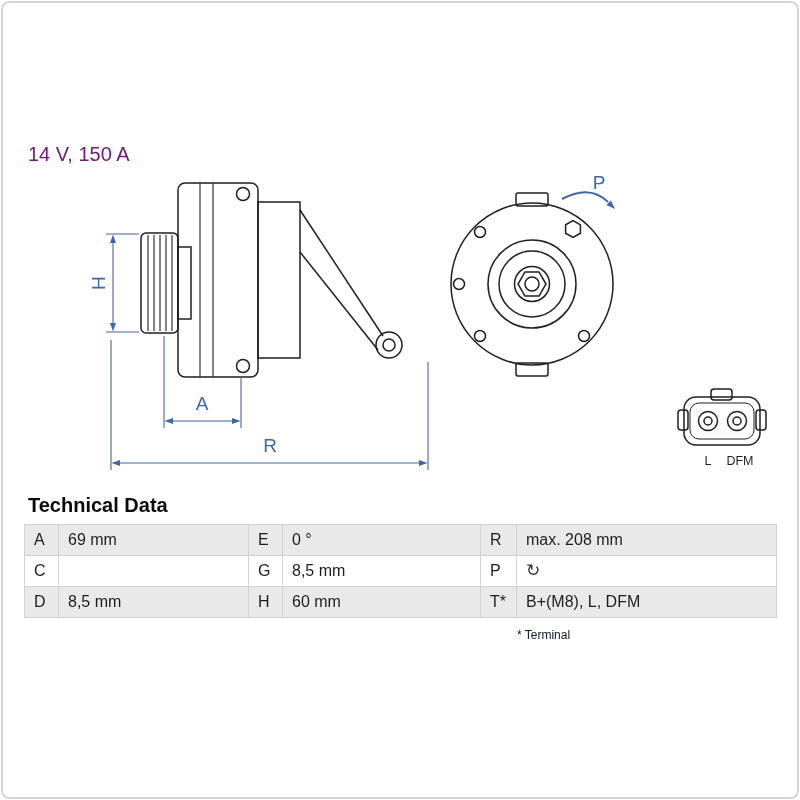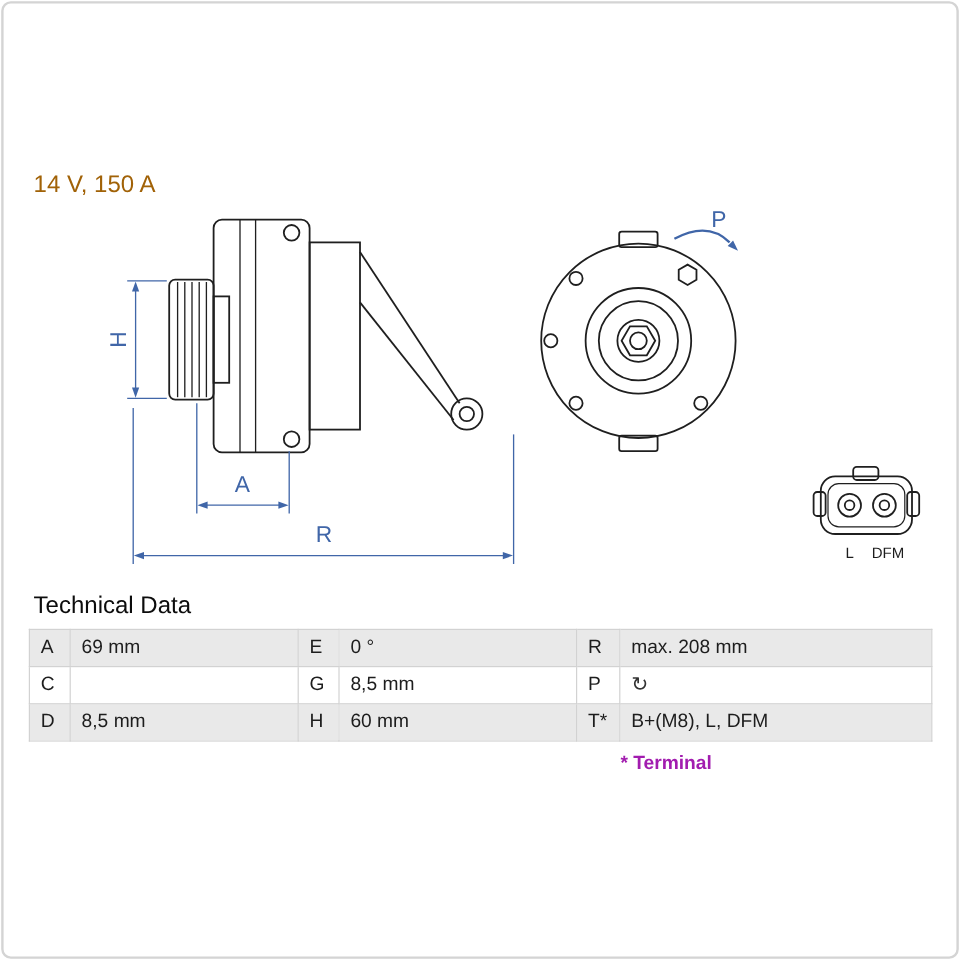--- a/index.html
+++ b/index.html
@@ -5,40 +5,40 @@
   html,body { margin:0; padding:0; background:#fff; }
   .page {
     position:relative; width:800px; height:800px; background:#ffffff;
     font-family:"Liberation Sans", sans-serif; overflow:hidden; color:#1d1d1d;
   }
   .page-border {
     position:absolute; inset:1px; border:2px solid #d4d4d4; border-radius:8px;
     pointer-events:none;
   }
   .rating {
-    position:absolute; left:28px; top:143px; font-size:20px; color:#a16207;
+    position:absolute; left:28px; top:143px; font-size:20px; color:#701a75;
   }
   .drawing { position:absolute; left:0; top:0; }
   .tech-heading {
-    position:absolute; left:28px; top:494px; font-size:20px; font-weight:normal; color:#0c0c0c;
+    position:absolute; left:28px; top:494px; font-size:20px; font-weight:bold; color:#0c0c0c;
   }
   table.tech {
     position:absolute; left:24px; top:524px; width:752px;
     border-collapse:collapse; table-layout:fixed; font-size:16px; color:#1d1d1d;
     border-top:1px solid #a6a6a6;
   }
   table.tech td {
     height:30px; padding:0 6px 0 9px; border:1px solid #d2d2d2; vertical-align:middle;
     overflow:hidden; white-space:nowrap;
   }
   tr.shade td { background:#e9e9e9; }
   td.key { font-size:16px; }
   .rot { font-size:17px; color:#333; line-height:1; }
   .footnote {
-    position:absolute; left:517px; top:628px; font-size:16px; color:#a21caf;font-weight:bold;
+    position:absolute; left:517px; top:628px; font-size:12px; color:#0f172a;
   }
 </style>
 </head>
 <body>
 
 <div class="page">
 
   <div class="page-border"></div>
 
   <div class="rating">14 V, 150 A</div>

